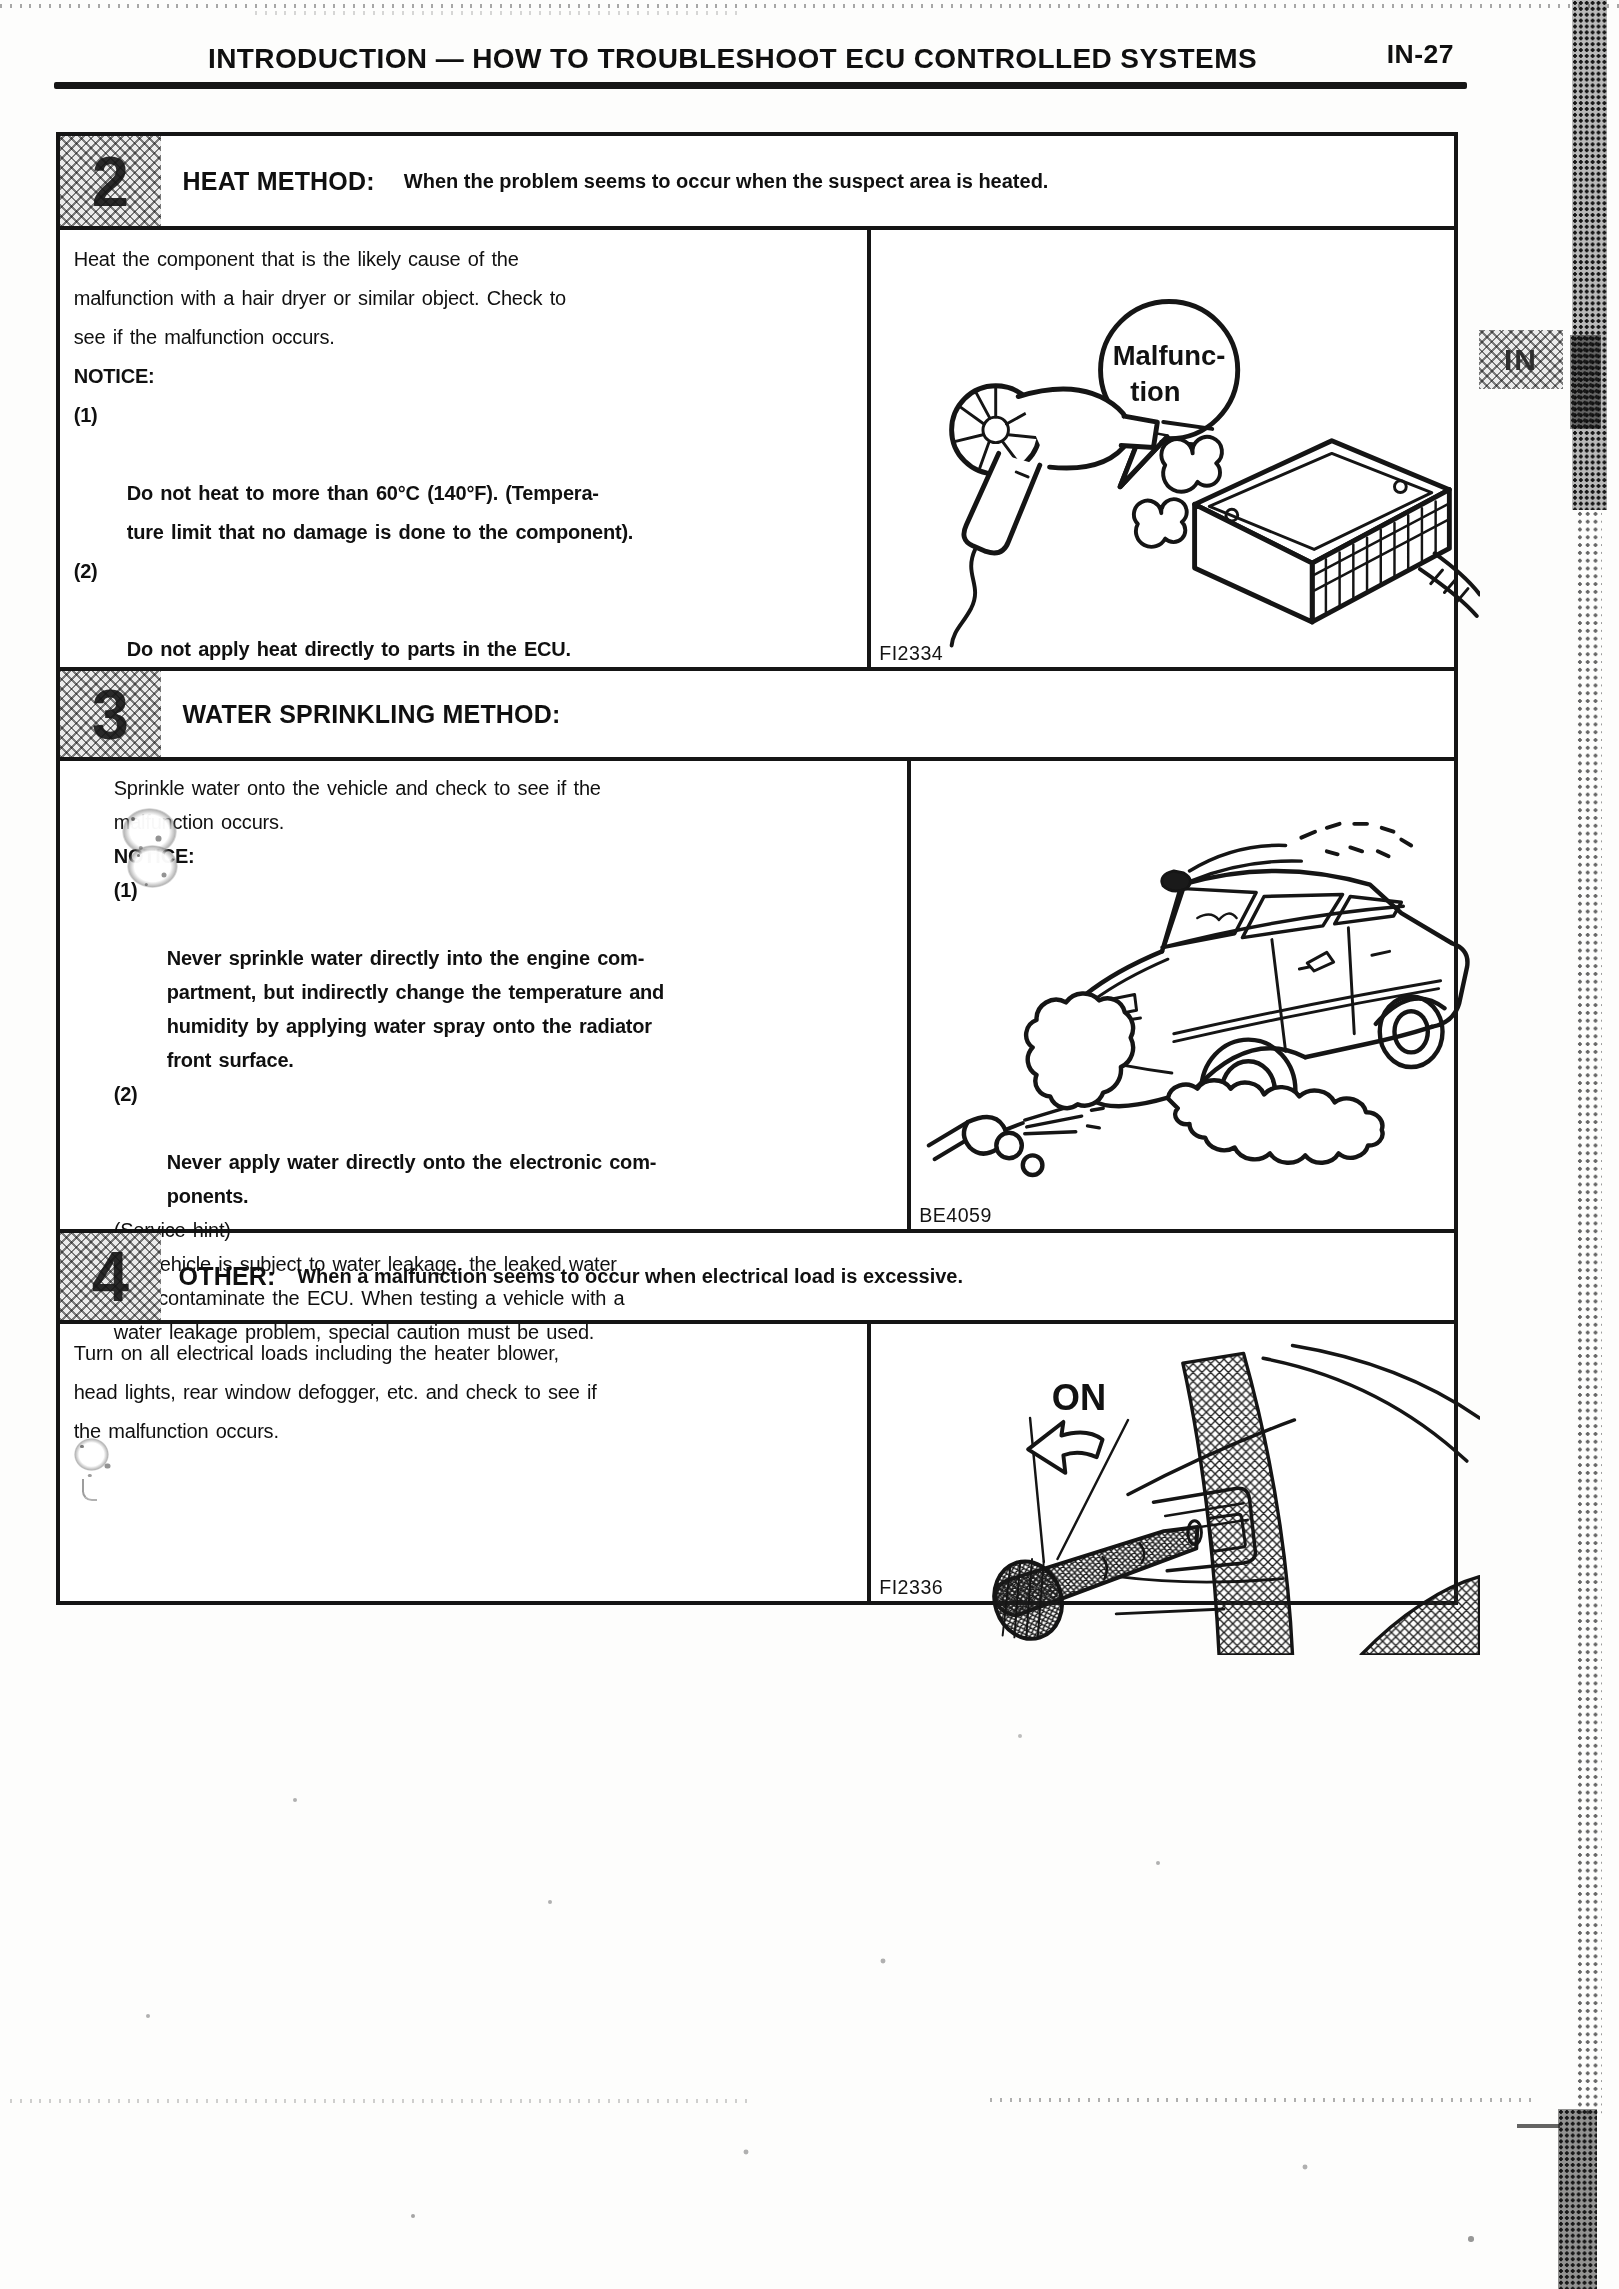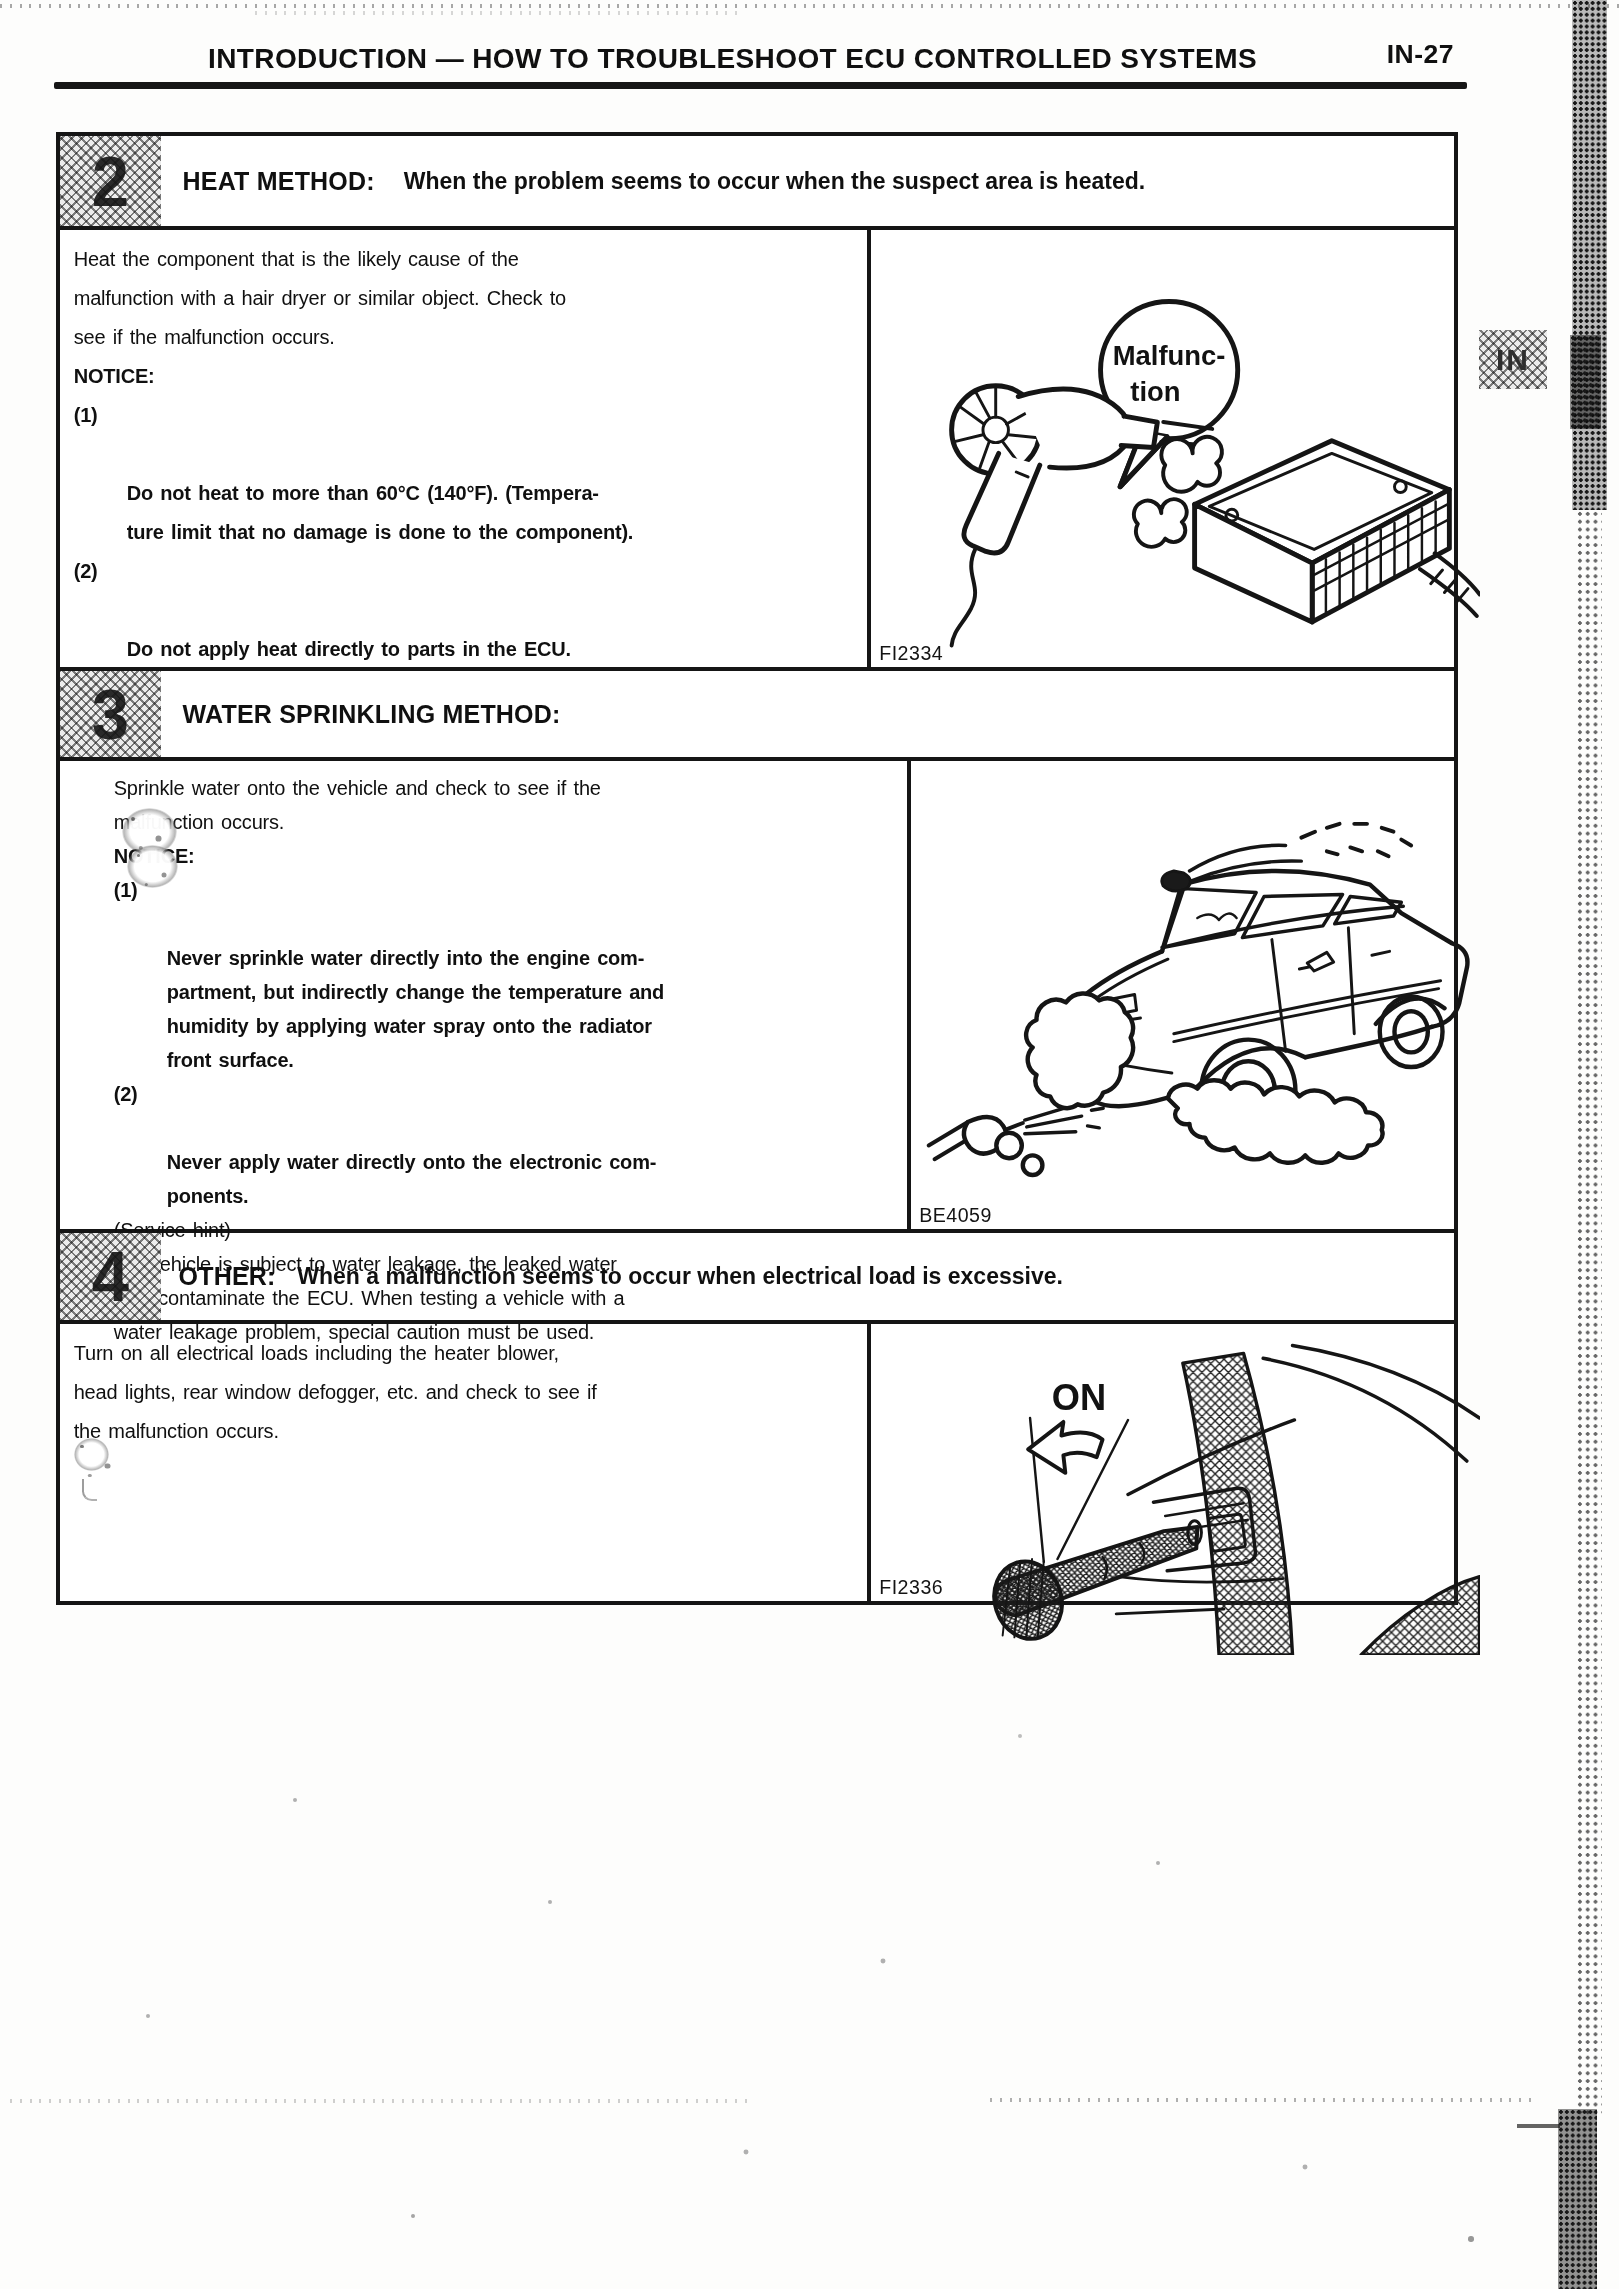--- a/index.html
+++ b/index.html
@@ -26,29 +26,29 @@
     549px 1901px 0 1px rgba(0,0,0,.3),1304px 2166px 0 1.5px rgba(0,0,0,.3);}
   
   .hatch{background:
     repeating-linear-gradient(45deg,rgba(10,10,10,.5) 0 2px,transparent 2px 6.9px),
     repeating-linear-gradient(-45deg,rgba(10,10,10,.5) 0 2px,transparent 2px 6.9px),#ececec;}
   .strip{background-image:radial-gradient(circle,#181818 1.7px,transparent 1.9px);background-size:5.9px 5.9px;}
   .strip-top{left:1572px;top:0;width:35px;height:510px;background-color:rgba(10,10,10,.28);}
   .strip-mid{left:1576px;top:510px;width:25.5px;height:1607px;opacity:.65;background-size:7.8px 7.8px;}
   .strip-blob{left:1570px;top:335px;width:31px;height:94px;background-color:rgba(0,0,0,.45);}
   .strip-bot{left:1558px;top:2109px;width:39px;height:180px;background-color:rgba(0,0,0,.42);}
-  .in-tab{left:1479px;top:330px;width:68px;height:59px;display:flex;align-items:center;justify-content:center;
+  .in-tab{left:1479px;top:330px;width:84px;height:59px;display:flex;align-items:center;justify-content:center;
           font-size:30px;font-weight:700;color:#2e2e2e;letter-spacing:2px;}
   
   .doc-table{left:56px;top:132px;width:1394px;border:4.9px solid #151515;background:#fff;}
   .sec-hdr{display:flex;align-items:center;border-bottom:4.9px solid #151515;position:relative;}
   .num-block{width:101px;align-self:stretch;display:flex;align-items:center;justify-content:center;}
   .num-glyph{font-size:67px;font-weight:800;color:rgba(20,20,20,.9);transform:scaleY(1.05);}
   .sec-title{margin-left:21.6px;font-size:25px;font-weight:700;letter-spacing:0.2px;white-space:nowrap;}
-  .sec-cond{margin-left:29px;font-size:23px;font-weight:700;white-space:pre-line;line-height:35px;}
+  .sec-cond{margin-left:29px;font-size:20px;font-weight:700;white-space:pre-line;line-height:35px;}
   .body-row{display:flex;border-bottom:4.9px solid #151515;position:relative;}
   .body-row.last{border-bottom:none;}
   .cell-text{width:780px;border-right:4.9px solid #151515;padding:9.8px 13.7px 0 13.7px;box-sizing:content-box;position:relative;}
   .cell-fig{flex:1;position:relative;}
   .para{font-size:20px;line-height:39px;white-space:pre-line;letter-spacing:-0.2px;word-spacing:2px;}
   .tight .para{line-height:34px;}
   .bold{font-weight:700;}
   .notice-item{position:relative;padding-left:53px;font-weight:700;}
   .notice-item .mk{position:absolute;left:0;top:0;font-weight:700;}
   .fig-code{position:absolute;left:7.8px;bottom:2px;font-size:19.6px;letter-spacing:0.5px;color:#141414;}

